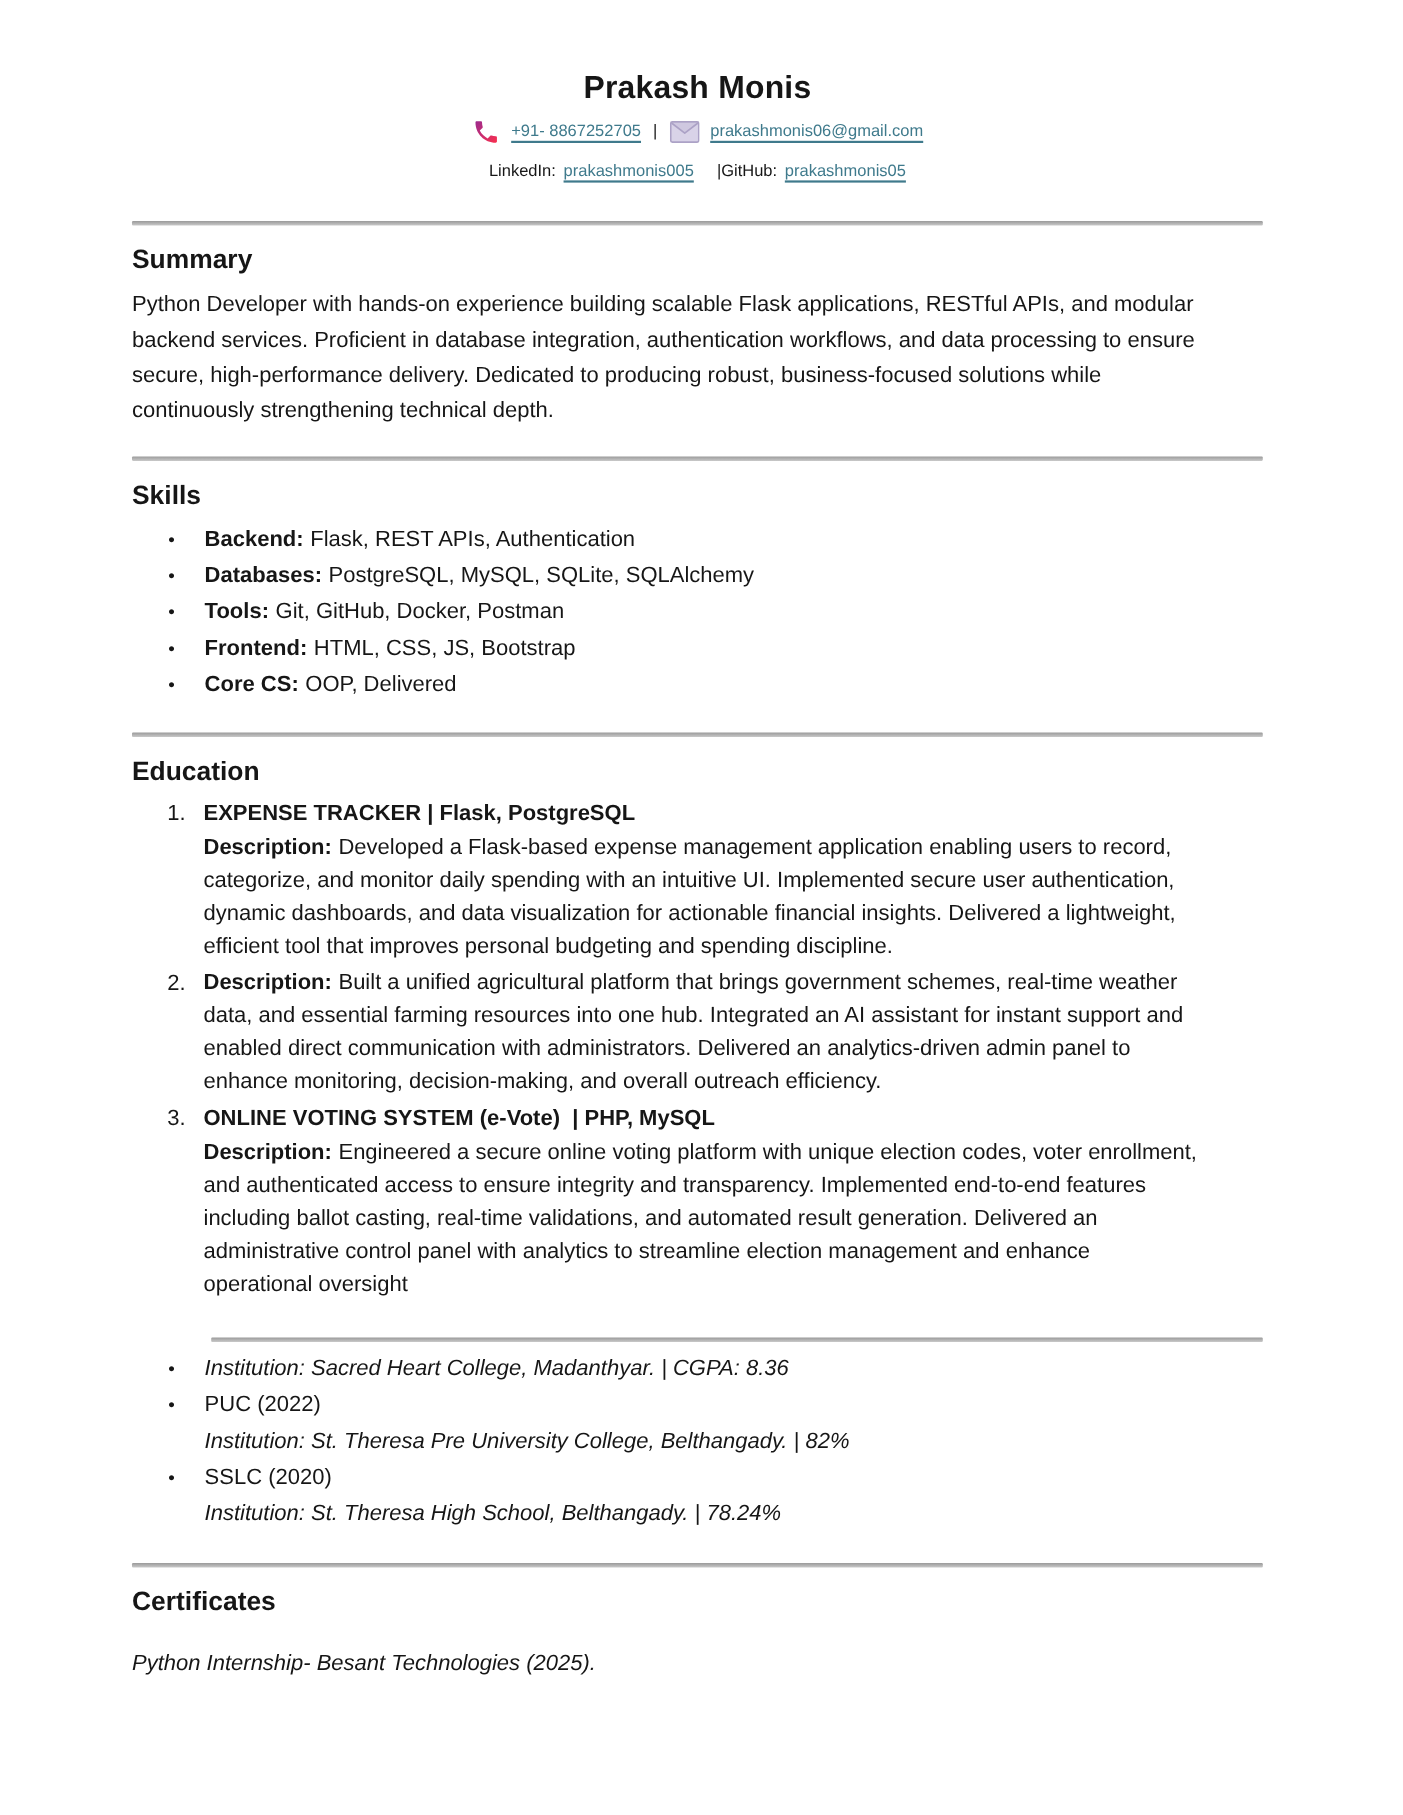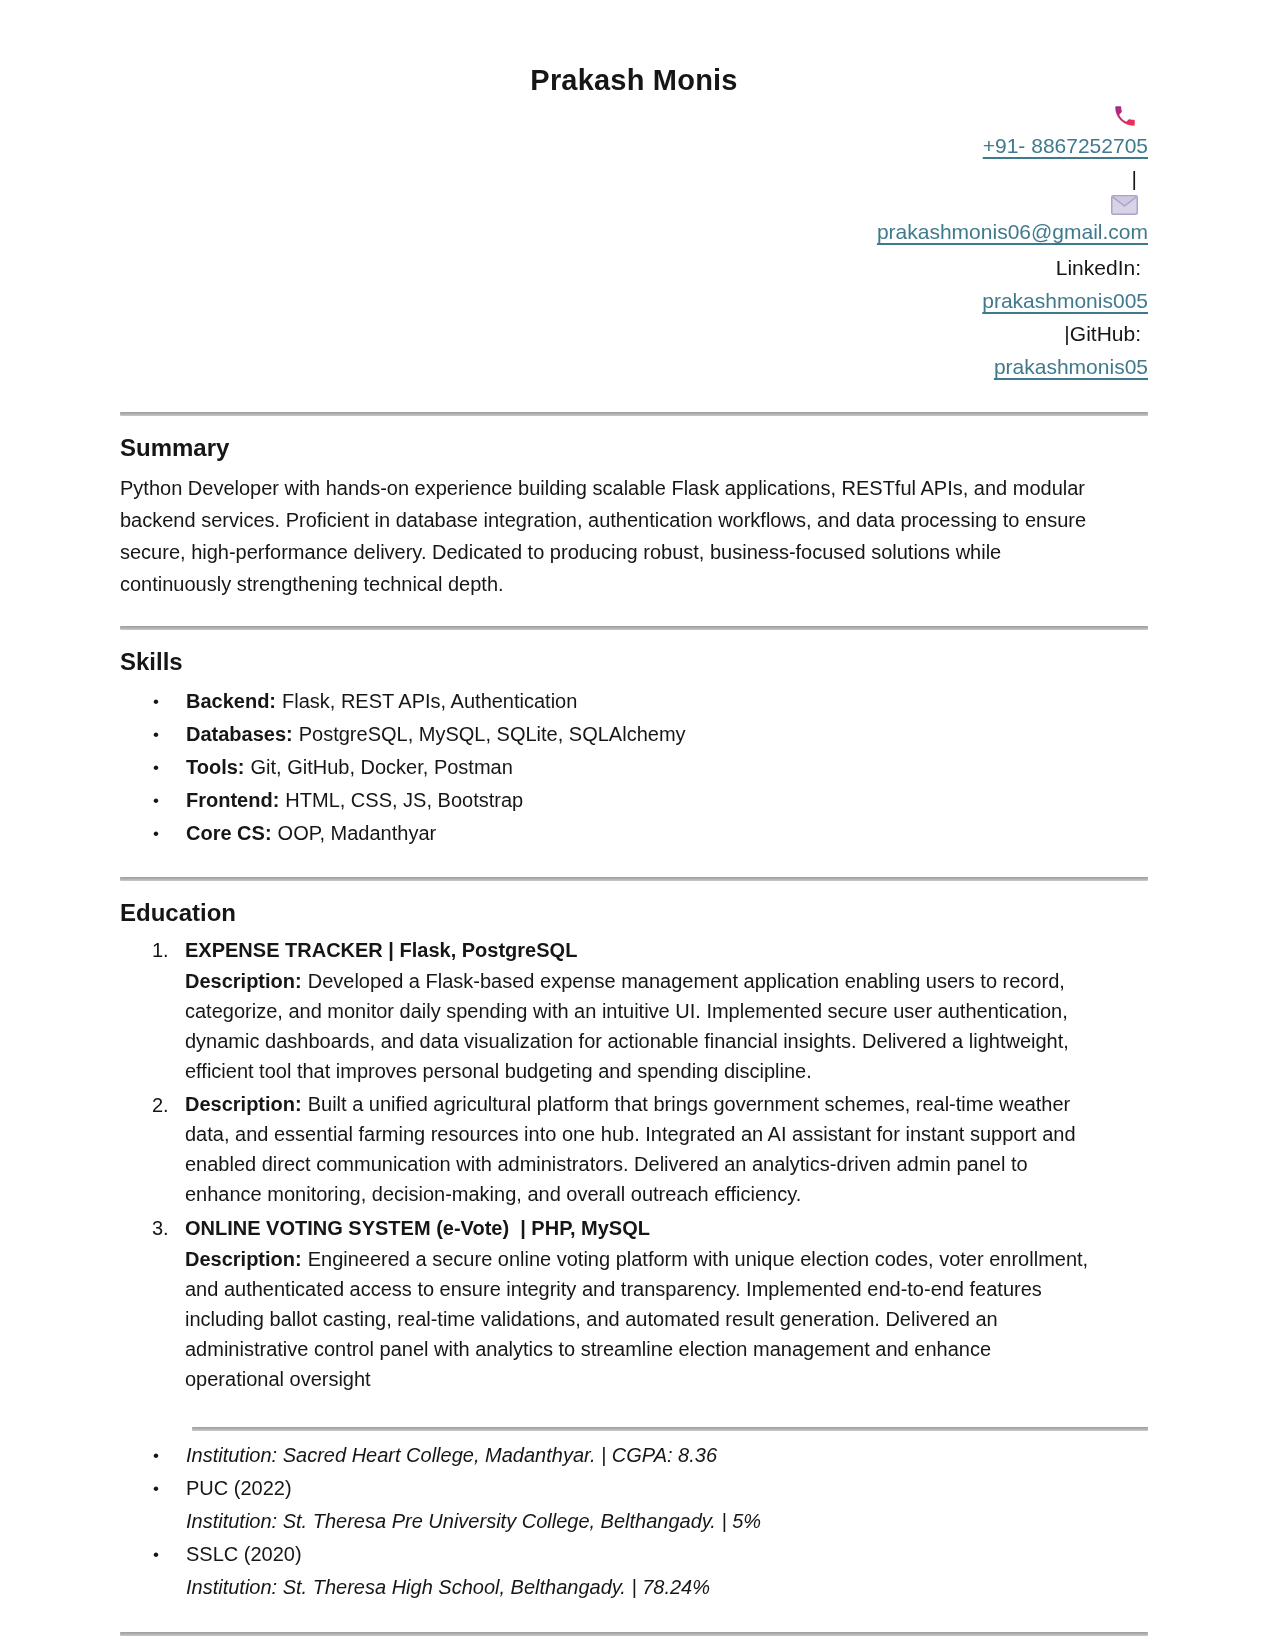--- a/index.html
+++ b/index.html
@@ -19,27 +19,26 @@
   }
   
   .header { text-align: center; }
   .name {
     font-size: 29px;
     font-weight: bold;
     line-height: 40px;
     letter-spacing: 0.2px;
   }
   .contact-line {
-    font-size: 21px;
+    font-size: 15px;
     line-height: 33px;
     margin-top: 3px;
     display: flex;
-    align-items: flex-end;
+    align-items: center;
     justify-content: center;
-    flex-direction: column;
   }
   .contact-line a {
     color: #3F7A8C;
     text-decoration: underline;
     text-decoration-thickness: 1.5px;
     text-underline-offset: 4px;
     cursor: pointer;
   }
   .sep { margin: 0 11px; color: #161616; }
   .plain-label { color: #161616; margin-right: 7px; }
@@ -180,21 +179,21 @@
       <div class="li">
         <span class="bullet">•</span>
         <span><b>Tools:</b><span class="val">Git, GitHub, Docker, Postman</span></span>
       </div>
       <div class="li">
         <span class="bullet">•</span>
         <span><b>Frontend:</b><span class="val">HTML, CSS, JS, Bootstrap</span></span>
       </div>
       <div class="li">
         <span class="bullet">•</span>
-        <span><b>Core CS:</b><span class="val">OOP, Madanthyar</span></span>
+        <span><b>Core CS:</b><span class="val">OOP, Delivered</span></span>
       </div>
 
     </div>
   </div>
 
   <div class="divider d3"></div>
   <div>
     <div class="sec-title">Education</div>
     <div class="ol">
 
@@ -232,21 +231,21 @@
         <span class="bullet">•</span>
         <div>
           <div class="edu-inst">Institution: Sacred Heart College, Madanthyar. | CGPA: 8.36</div>
         </div>
       </div>
 
       <div class="li">
         <span class="bullet">•</span>
         <div>
           <div class="edu-degree">PUC (2022)</div>
-          <div class="edu-inst">Institution: St. Theresa Pre University College, Belthangady. | 5%</div>
+          <div class="edu-inst">Institution: St. Theresa Pre University College, Belthangady. | 82%</div>
         </div>
       </div>
 
       <div class="li">
         <span class="bullet">•</span>
         <div>
           <div class="edu-degree">SSLC (2020)</div>
           <div class="edu-inst">Institution: St. Theresa High School, Belthangady. | 78.24%</div>
         </div>
       </div>

